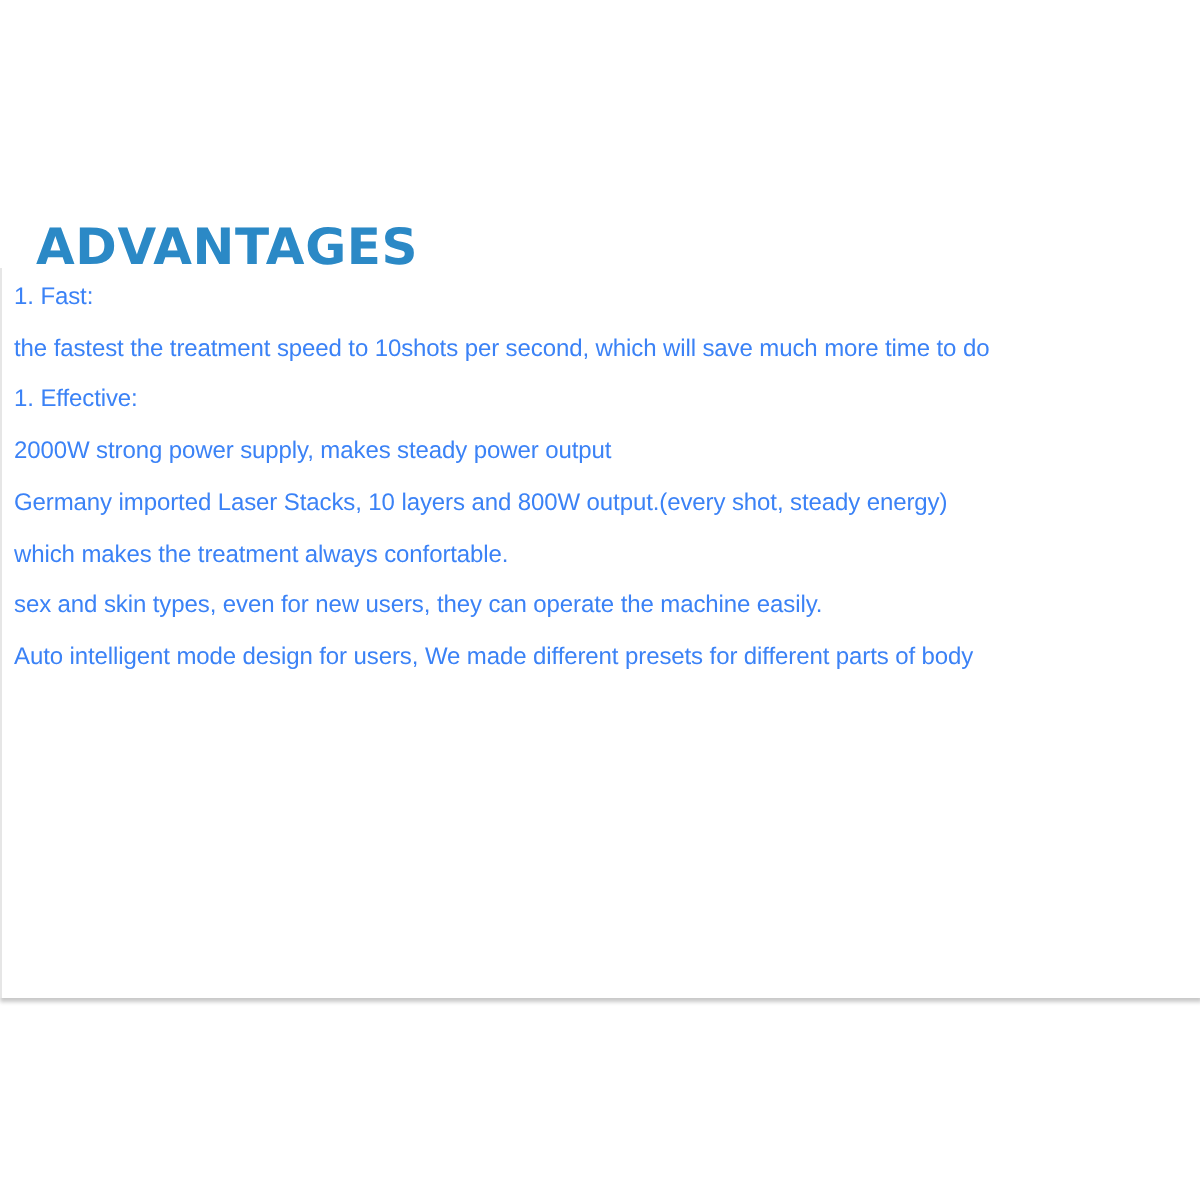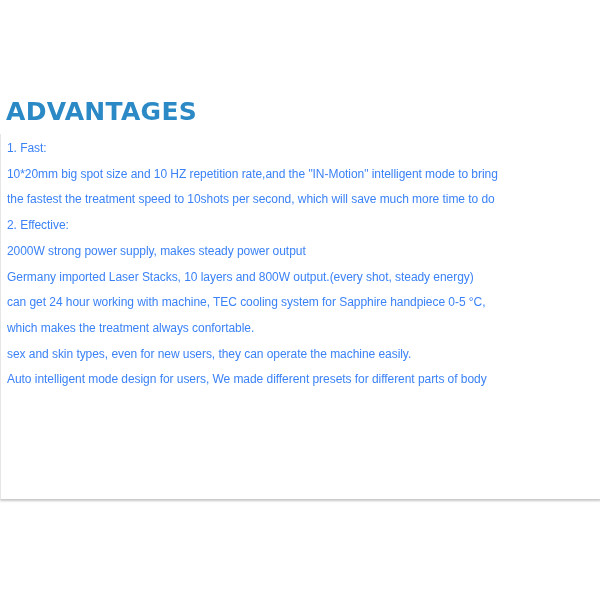--- a/index.html
+++ b/index.html
@@ -11,21 +11,21 @@
       width: 600px;
       height: 600px;
       position: relative;
       overflow: hidden;
       font-family: "Liberation Sans", sans-serif;
     }
     .heading {
       position: absolute;
       left: 6px;
       top: 96px;
-      margin: 0;
+      margin: 12px;
       font-family: "DejaVu Sans", sans-serif;
       font-weight: bold;
       font-size: 25px;
       letter-spacing: 0.3px;
       color: #2b89c6;
       line-height: 32px;
     }
     .content-box {
       position: absolute;
       left: 0;
@@ -53,26 +53,24 @@
     }
   </style>
 </head>
 <body>
 
 <h1 class="heading">ADVANTAGES</h1>
 
 <div class="content-box">
   <ul class="lines">
     <li class="line">1. Fast:</li>
-    <li class="line">10*20mm big spot size and 10 HZ repetition rate,and the "IN-Motion" intelligent mode to bring</li>
     <li class="line">the fastest the treatment speed to 10shots per second, which will save much more time to do</li>
 
-    <li class="line">2. Effective:</li>
+    <li class="line">1. Effective:</li>
     <li class="line">2000W strong power supply, makes steady power output</li>
     <li class="line">Germany imported Laser Stacks, 10 layers and 800W output.(every shot, steady energy)</li>
 
-    <li class="line">can get 24 hour working with machine, TEC cooling system for Sapphire handpiece 0-5 °C,</li>
     <li class="line">which makes the treatment always confortable.</li>
 
     <li class="line">sex and skin types, even for new users, they can operate the machine easily.</li>
     <li class="line">Auto intelligent mode design for users, We made different presets for different parts of body</li>
   </ul>
 </div>
 
 </body></html>

